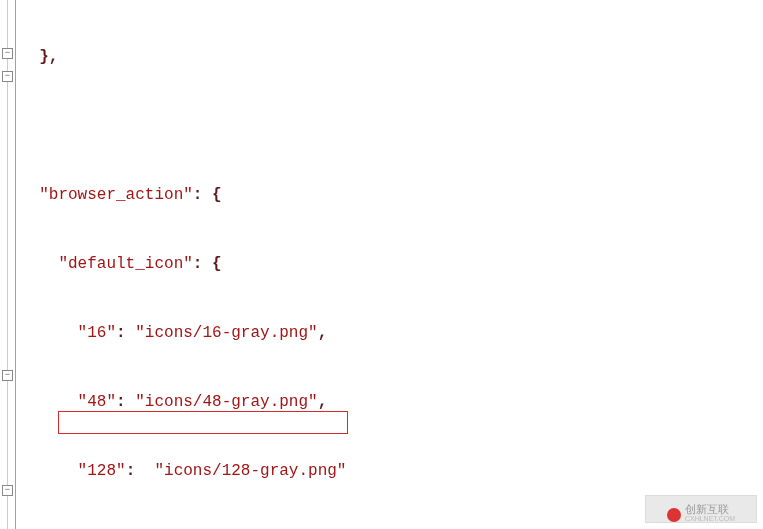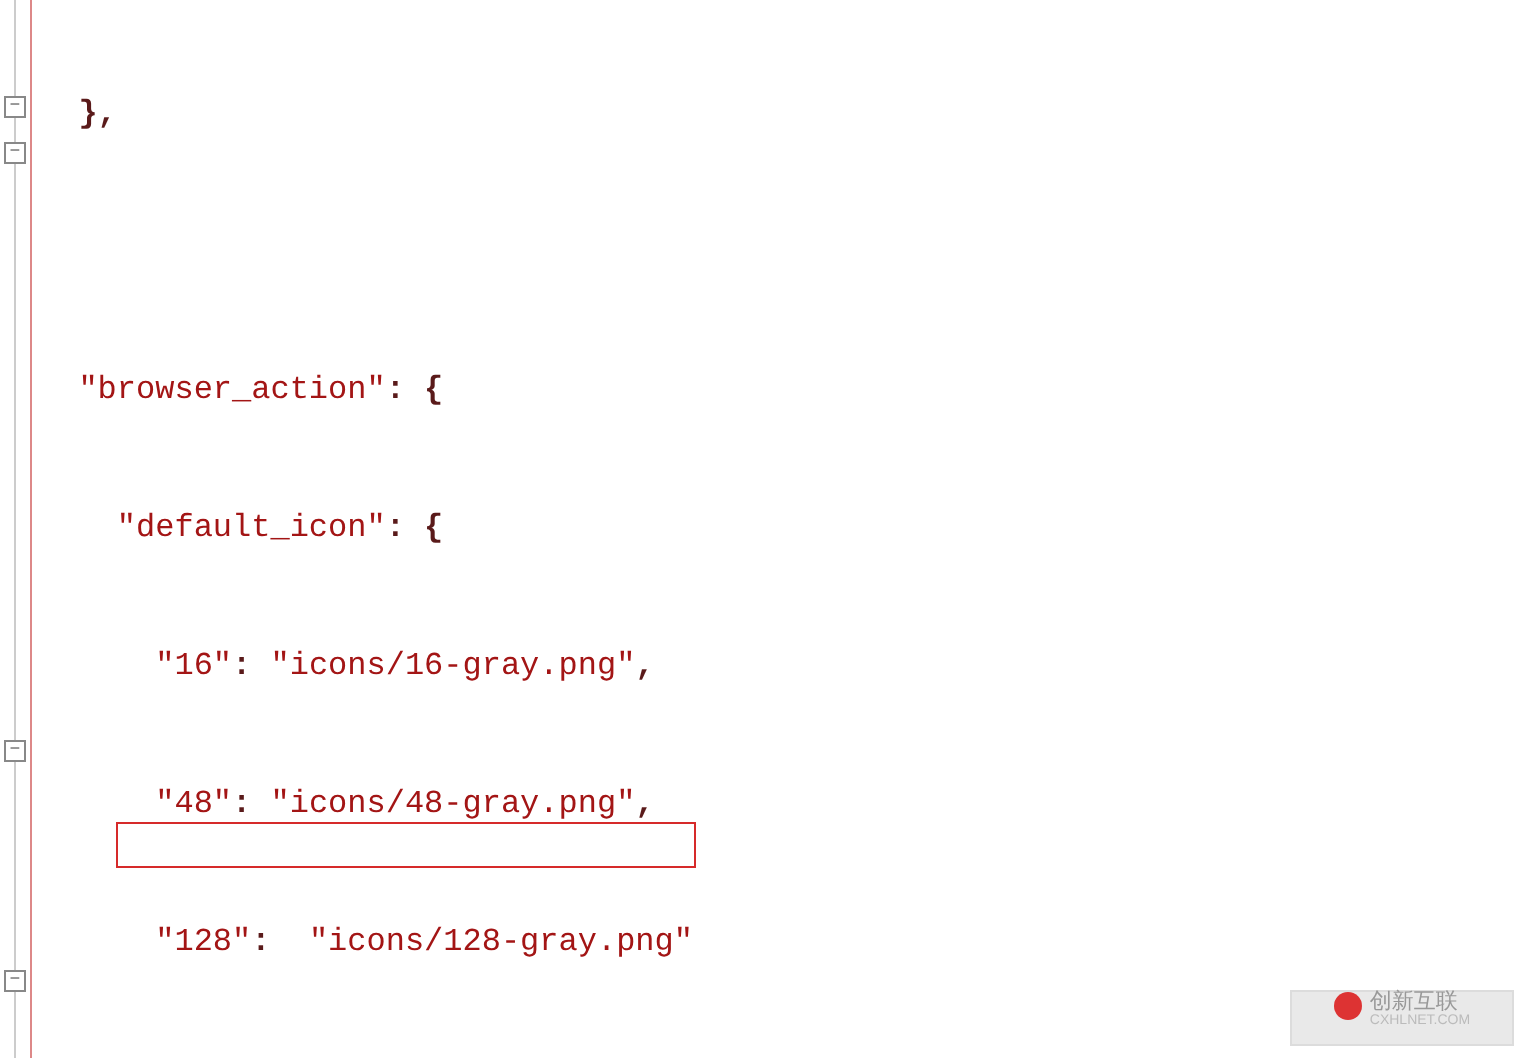--- a/index.html
+++ b/index.html
@@ -69,21 +69,21 @@
     }
     .watermark {
       position: absolute;
       right: 6px;
       bottom: 6px;
       width: 112px;
       height: 28px;
       background: #e9e9e9;
       border: 1px solid #dcdcdc;
       display: flex;
-      align-items: flex-start;
+      align-items: flex-end;
       justify-content: center;
       font-size: 11px;
       color: #aaa;
       font-family: "Microsoft YaHei", sans-serif;
     }
     .watermark .logo-circle {
       width: 14px;
       height: 14px;
       border-radius: 50%;
       background: #d33;

